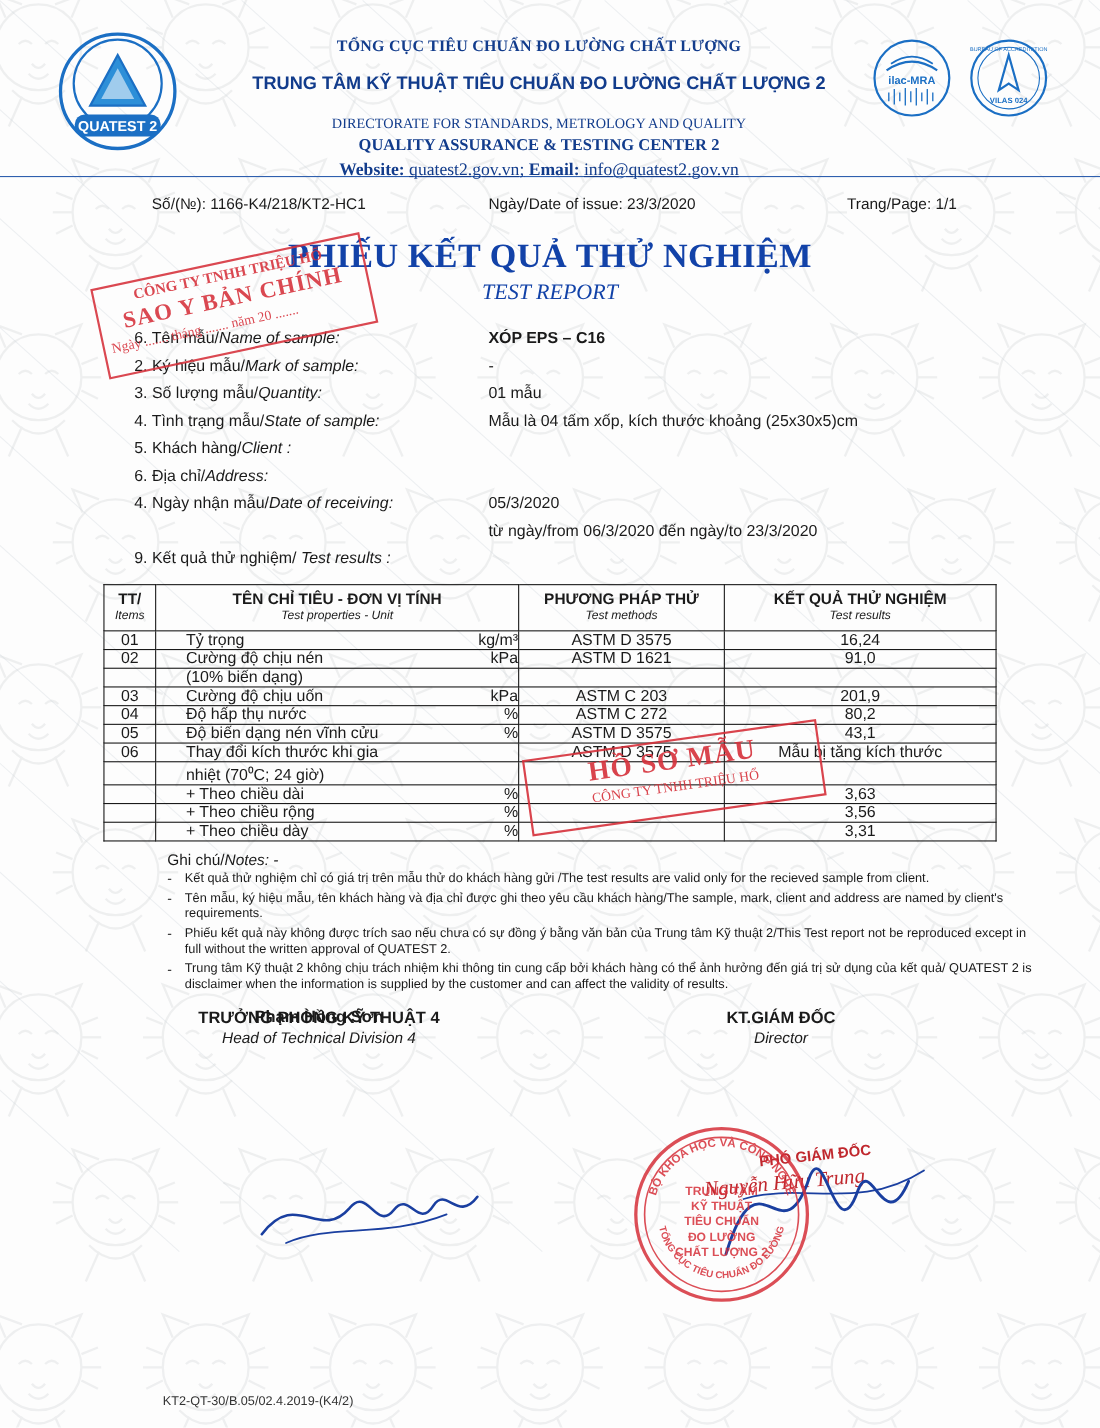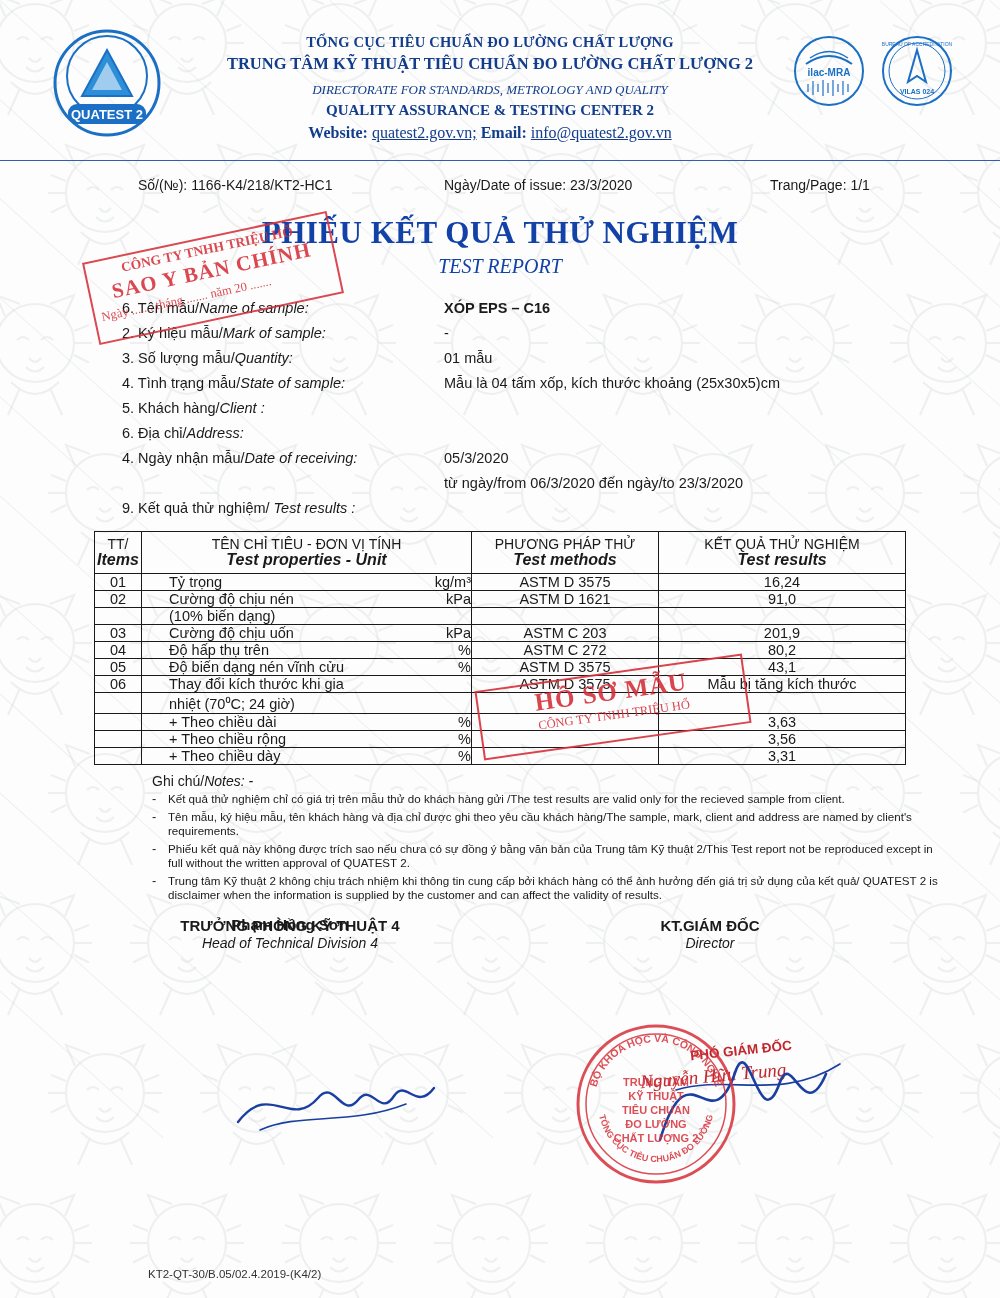--- a/index.html
+++ b/index.html
@@ -73,27 +73,26 @@
   }
   .hdr-line1 {
     font-size: 14.5px;
     letter-spacing: .2px;
     font-family: "Liberation Serif", serif;
     font-weight: bold;
   }
   .hdr-line2 {
     font-size: 16.5px;
     font-weight: bold;
-    margin-top: 3px;
-    font-family: Liberation Serif, serif;
+    margin-top: 16px;
+    font-family: Liberation Sans, sans-serif;
   }
   .hdr-line3 {
     font-size: 13px;
-    font-style: italic;
-    margin-top: 8px;
+    margin-top: 18px;
     font-family: "Liberation Serif", serif;
   }
   .hdr-line4 {
     font-size: 15px;
     font-weight: bold;
     margin-top: 4px;
     font-family: "Liberation Serif", serif;
   }
   .hdr-line5 {
     font-size: 16px;
@@ -173,22 +172,22 @@
   }
   table.results th, table.results td {
     border: 1.5px solid #1a1a1a;
     padding: 0;
   }
   .th-cell {
     text-align: center;
     padding: 4px 2px 5px 2px;
     line-height: 16px;
   }
-  .th-vi { font-weight: normal; font-size: 14px; }
-  .th-en { font-style: italic; font-size: 16px; font-weight: bold; }
+  .th-vi { font-weight: bold; font-size: 14px; }
+  .th-en { font-style: italic; font-size: 11px; font-weight: normal; }
   td.c-item { text-align: center; width: 46px; padding: 3px 0; }
   td.c-prop { padding: 3px 8px; }
   .prop-inner { display: flex; justify-content: space-between; margin-left: 27px; }
   .prop-unit { padding-left: 10px; white-space: nowrap; }
   td.c-method { text-align: center; width: 186px; padding: 3px 4px; }
   td.c-result { text-align: center; width: 246px; padding: 3px 4px; }
 
   
   .notes {
     margin: 8px 0 0 152px;
@@ -1757,21 +1756,21 @@
                   <span class="prop-unit">kPa</span>
                 </div>
               </td>
               <td class="c-method">ASTM C 203</td>
               <td class="c-result">201,9</td>
             </tr>
             <tr>
               <td class="c-item">04</td>
               <td class="c-prop">
                 <div class="prop-inner">
-                  <span>Độ hấp thụ trên</span>
+                  <span>Độ hấp thụ nước</span>
                   <span class="prop-unit">%</span>
                 </div>
               </td>
               <td class="c-method">ASTM C 272</td>
               <td class="c-result">80,2</td>
             </tr>
             <tr>
               <td class="c-item">05</td>
               <td class="c-prop">
                 <div class="prop-inner">

